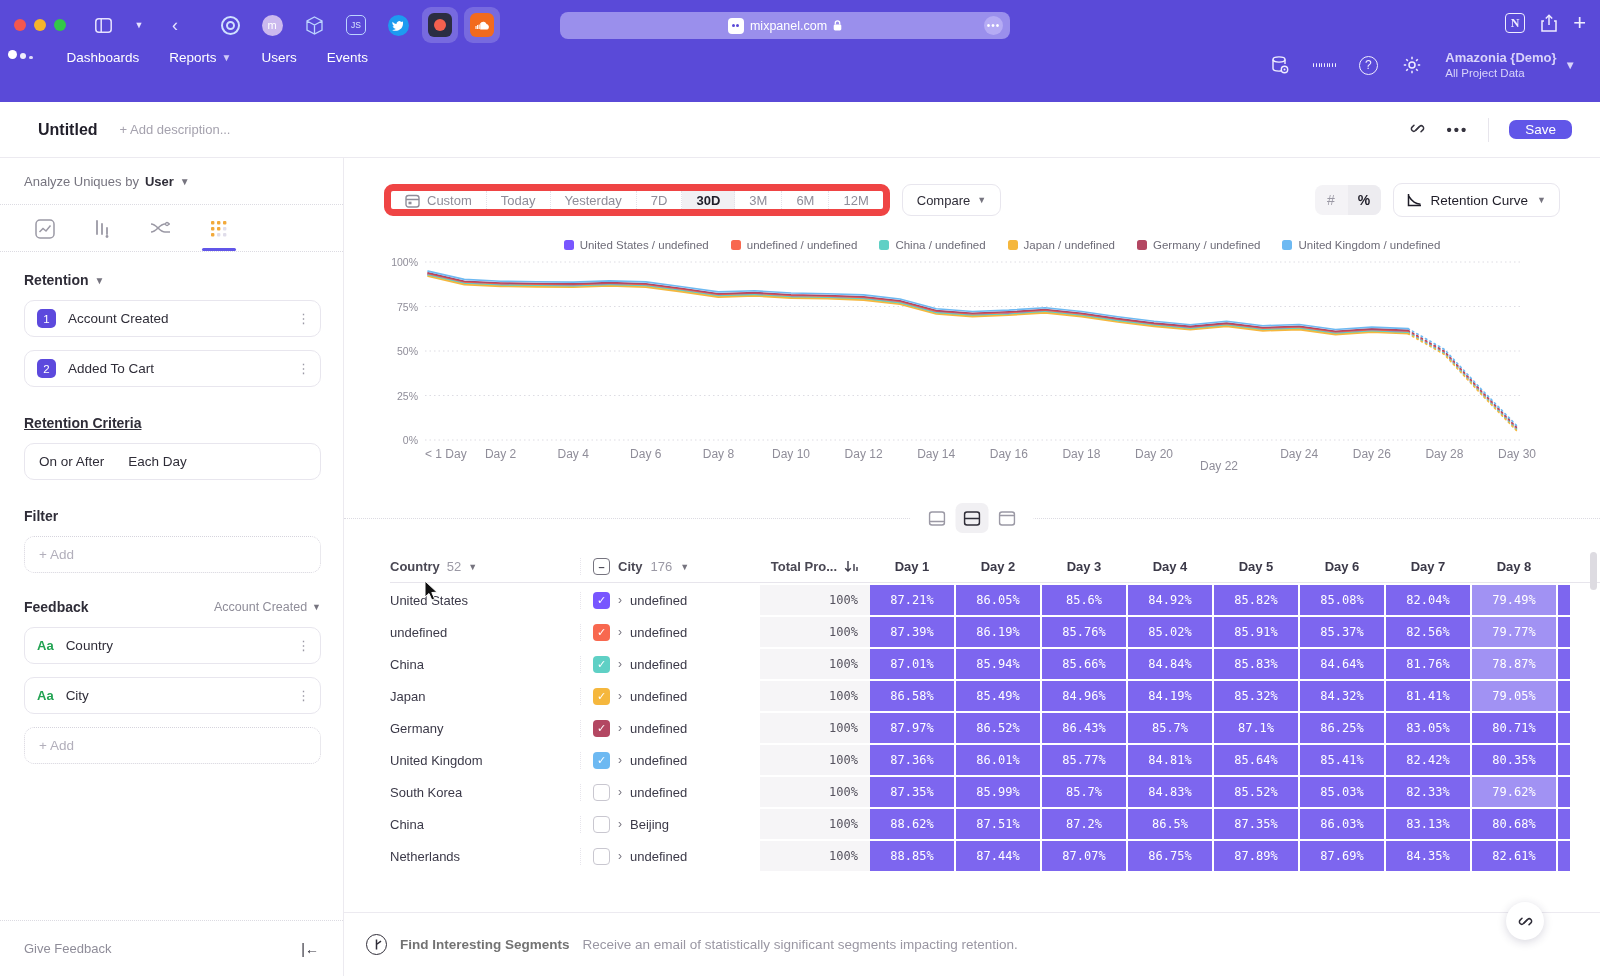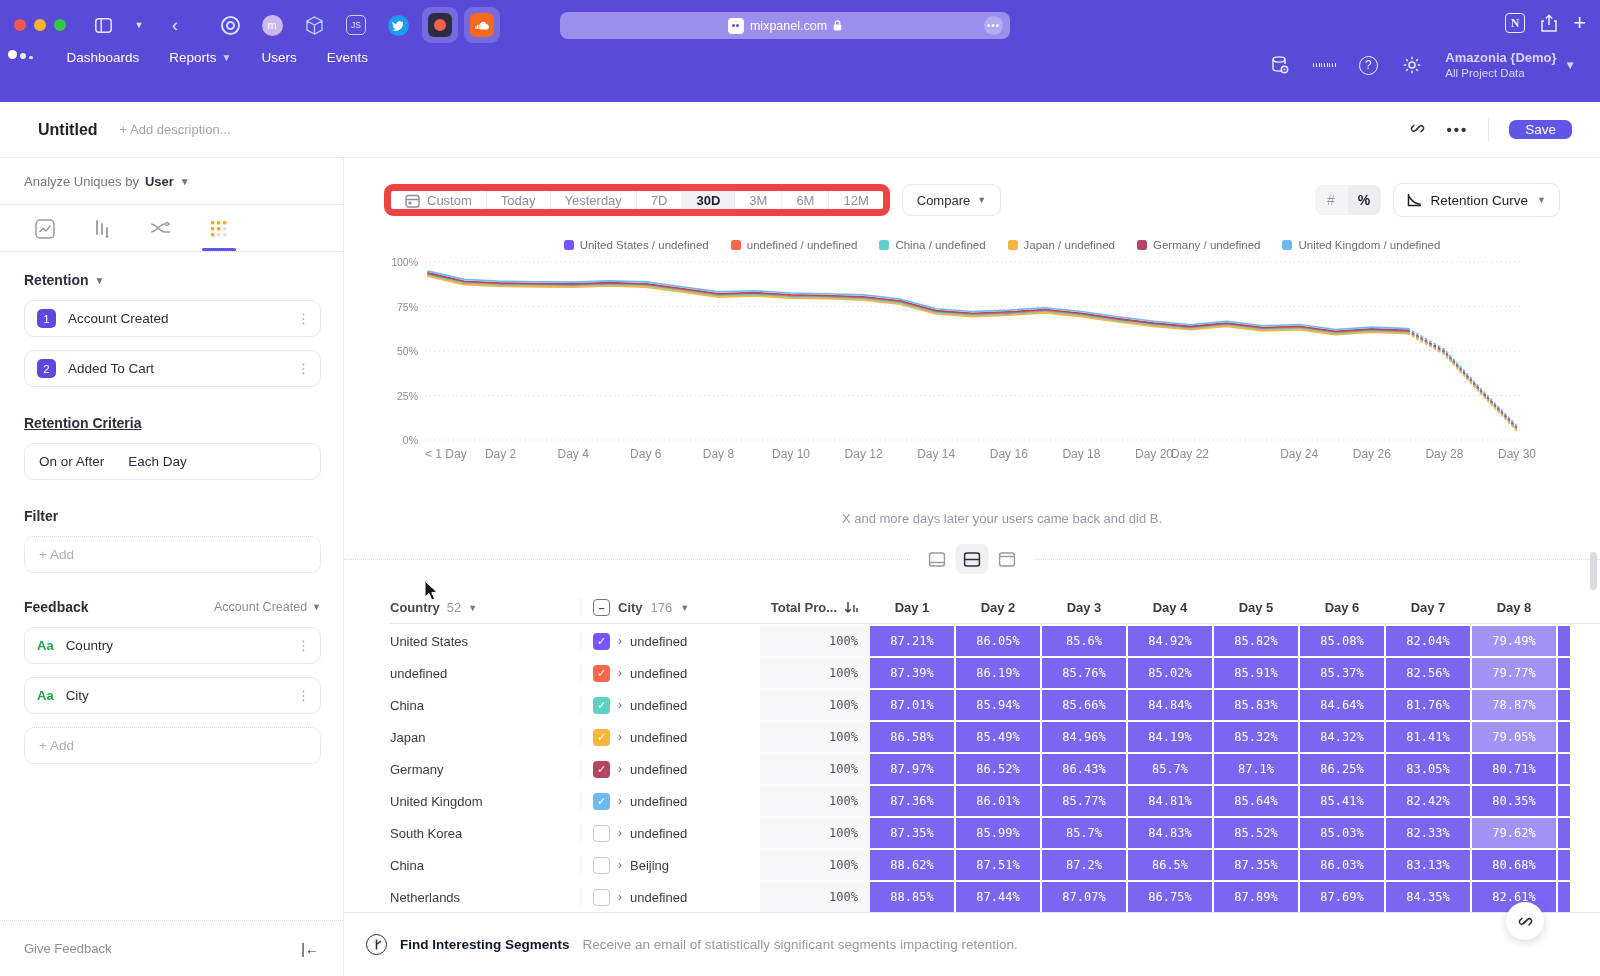--- a/index.html
+++ b/index.html
@@ -149,21 +149,21 @@
   .cbx.unchecked { background:#fff; border:1.4px solid #c9c7d0; }
   .cbx.indet { background:#fff; border:1.4px solid #76747f; color:#4a4854; font-weight:bold; }
   .expander { color:#76747f; font-size:12px; cursor:pointer; }
   .sort-icn { display:inline-flex; align-items:flex-end; gap:1.5px; margin-left:7px; }
   .vscroll { position:absolute; right:3px; top:394px; width:7px; height:38px; border-radius:4px; background:#dddbe1; }
   
   .bottombar { position:absolute; left:344px; right:0; bottom:0; height:64px; border-top:1px solid #eceaf0; background:#fff;
     display:flex; align-items:center; padding:0 22px; gap:13px; }
   .seg-circle { width:21px; height:21px; border:1.7px solid #2f2d38; border-radius:50%; display:flex; align-items:center;
     justify-content:center; }
-  .bb-title { font-size:13.5px; font-weight:bold; color:#0f172a; }
+  .bb-title { font-size:13.5px; font-weight:bold; color:#737373; }
   .bb-desc { font-size:13.5px; color:#9a97a3; }
   .fab { position:absolute; right:56px; bottom:36px; width:38px; height:38px; border-radius:50%; background:#fff;
     box-shadow:0 2px 10px rgba(40,35,80,0.18); display:flex; align-items:center; justify-content:center; cursor:pointer; }
   .cursor { position:absolute; left:424px; top:580px; z-index:60; pointer-events:none; }
 </style>
 </head>
 <body>
 
 <div class="chrome">
   <div class="traffic">
@@ -541,28 +541,27 @@
           <span style="left: 75.6px;">Day 2</span>
           <span style="left: 148.2px;">Day 4</span>
           <span style="left: 220.8px;">Day 6</span>
           <span style="left: 293.4px;">Day 8</span>
           <span style="left: 366px;">Day 10</span>
           <span style="left: 438.6px;">Day 12</span>
           <span style="left: 511.2px;">Day 14</span>
           <span style="left: 583.8px;">Day 16</span>
           <span style="left: 656.4px;">Day 18</span>
           <span style="left: 729px;">Day 20</span>
-          <span style="left: 765px;">Day 22</span>
+          <span style="left: 794px; margin-top: 12px;">Day 22</span>
           <span style="left: 874.2px;">Day 24</span>
           <span style="left: 946.8px;">Day 26</span>
           <span style="left: 1019.4px;">Day 28</span>
           <span style="left: 1092px;">Day 30</span>
         </div>
     </div>
-    <div class="caption">X and more days later your users came back and did B.</div>
 
     <div class="sectoggle">
       <div class="toggle-group">
         <span class="tgl">
           <svg width="17" height="15" viewBox="0 0 17 15">
               <rect x="1" y="1" width="15" height="13" rx="2.5" fill="none" stroke="#9b99a5" stroke-width="1.5"></rect>
               <line x1="1.5" y1="10.5" x2="15.5" y2="10.5" stroke="#9b99a5" stroke-width="1.5"></line>
             </svg>
         </span>
         <span class="tgl active">

